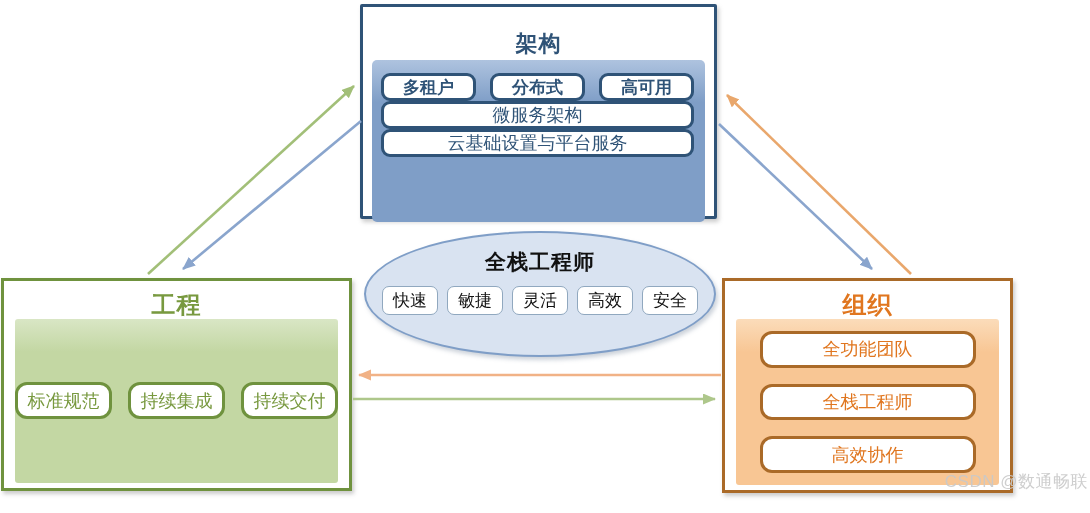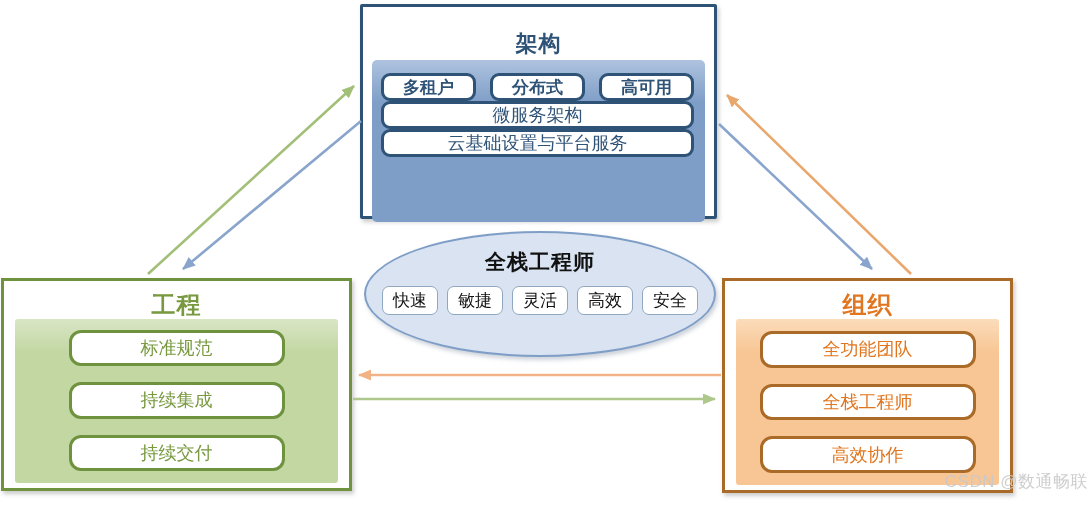--- a/index.html
+++ b/index.html
@@ -40,21 +40,21 @@
       border-radius:50%;box-sizing:border-box;box-shadow:2px 3px 4px rgba(110,125,150,.35);}
   .ellipse .title{font-size:21px;color:#111;padding-top:15px;}
   .tags{display:flex;justify-content:center;gap:9px;margin-top:10px;}
   .tag{background:#fff;border:1.5px solid var(--tag_border,#90A8BF);border-radius:7px;height:29px;
        padding:0 10px;display:flex;align-items:center;font-size:17px;color:#111;box-sizing:border-box;}
   
   .box-green{left:1px;top:278px;width:351px;height:213px;border:3.5px solid var(--green_border,#6F923E);}
   .box-green .title{font-size:24px;color:var(--green_text,#78993F);padding-top:8px;height:30px;border-radius:7px;}
   .panel-green{margin:0 11px 8px 11px;height:164px;border-radius:3px;
       background:linear-gradient(180deg,var(--green_panel_light,#D9E6C5) 0%,var(--green_panel,#C3D7A3) 20%,var(--green_panel,#C3D7A3) 100%);
-      padding:11px 0 12px 0;box-sizing:border-box;display:flex;flex-direction:column;gap:16px;align-items:center;}
+      padding:11px 0 12px 0;box-sizing:border-box;display:flex;flex-direction:row;gap:16px;align-items:center;}
   .pill{background:#fff;border-radius:12px;width:216px;height:37px;box-sizing:border-box;
         display:flex;align-items:center;justify-content:center;font-size:18px;}
   .pill-green{border:3px solid var(--green_border,#6F923E);color:var(--green_text,#78993F);}
   
   .box-orange{left:722px;top:278px;width:291px;height:215px;border:3.5px solid var(--orange_border,#AA6A28);}
   .box-orange .title{font-size:24px;color:var(--orange_text,#E0761F);padding-top:8px;height:30px;}
   .panel-orange{margin:0 11px 8px 11px;height:166px;border-radius:3px;
       background:linear-gradient(180deg,var(--orange_panel_light,#FBDCBA) 0%,var(--orange_panel,#F8C694) 20%,var(--orange_panel,#F8C694) 100%);
       padding:12px 0 12px 0;box-sizing:border-box;display:flex;flex-direction:column;gap:16px;align-items:center;}
   .pill-orange{border:3px solid var(--orange_border,#AA6A28);color:var(--orange_text,#E0761F);}

